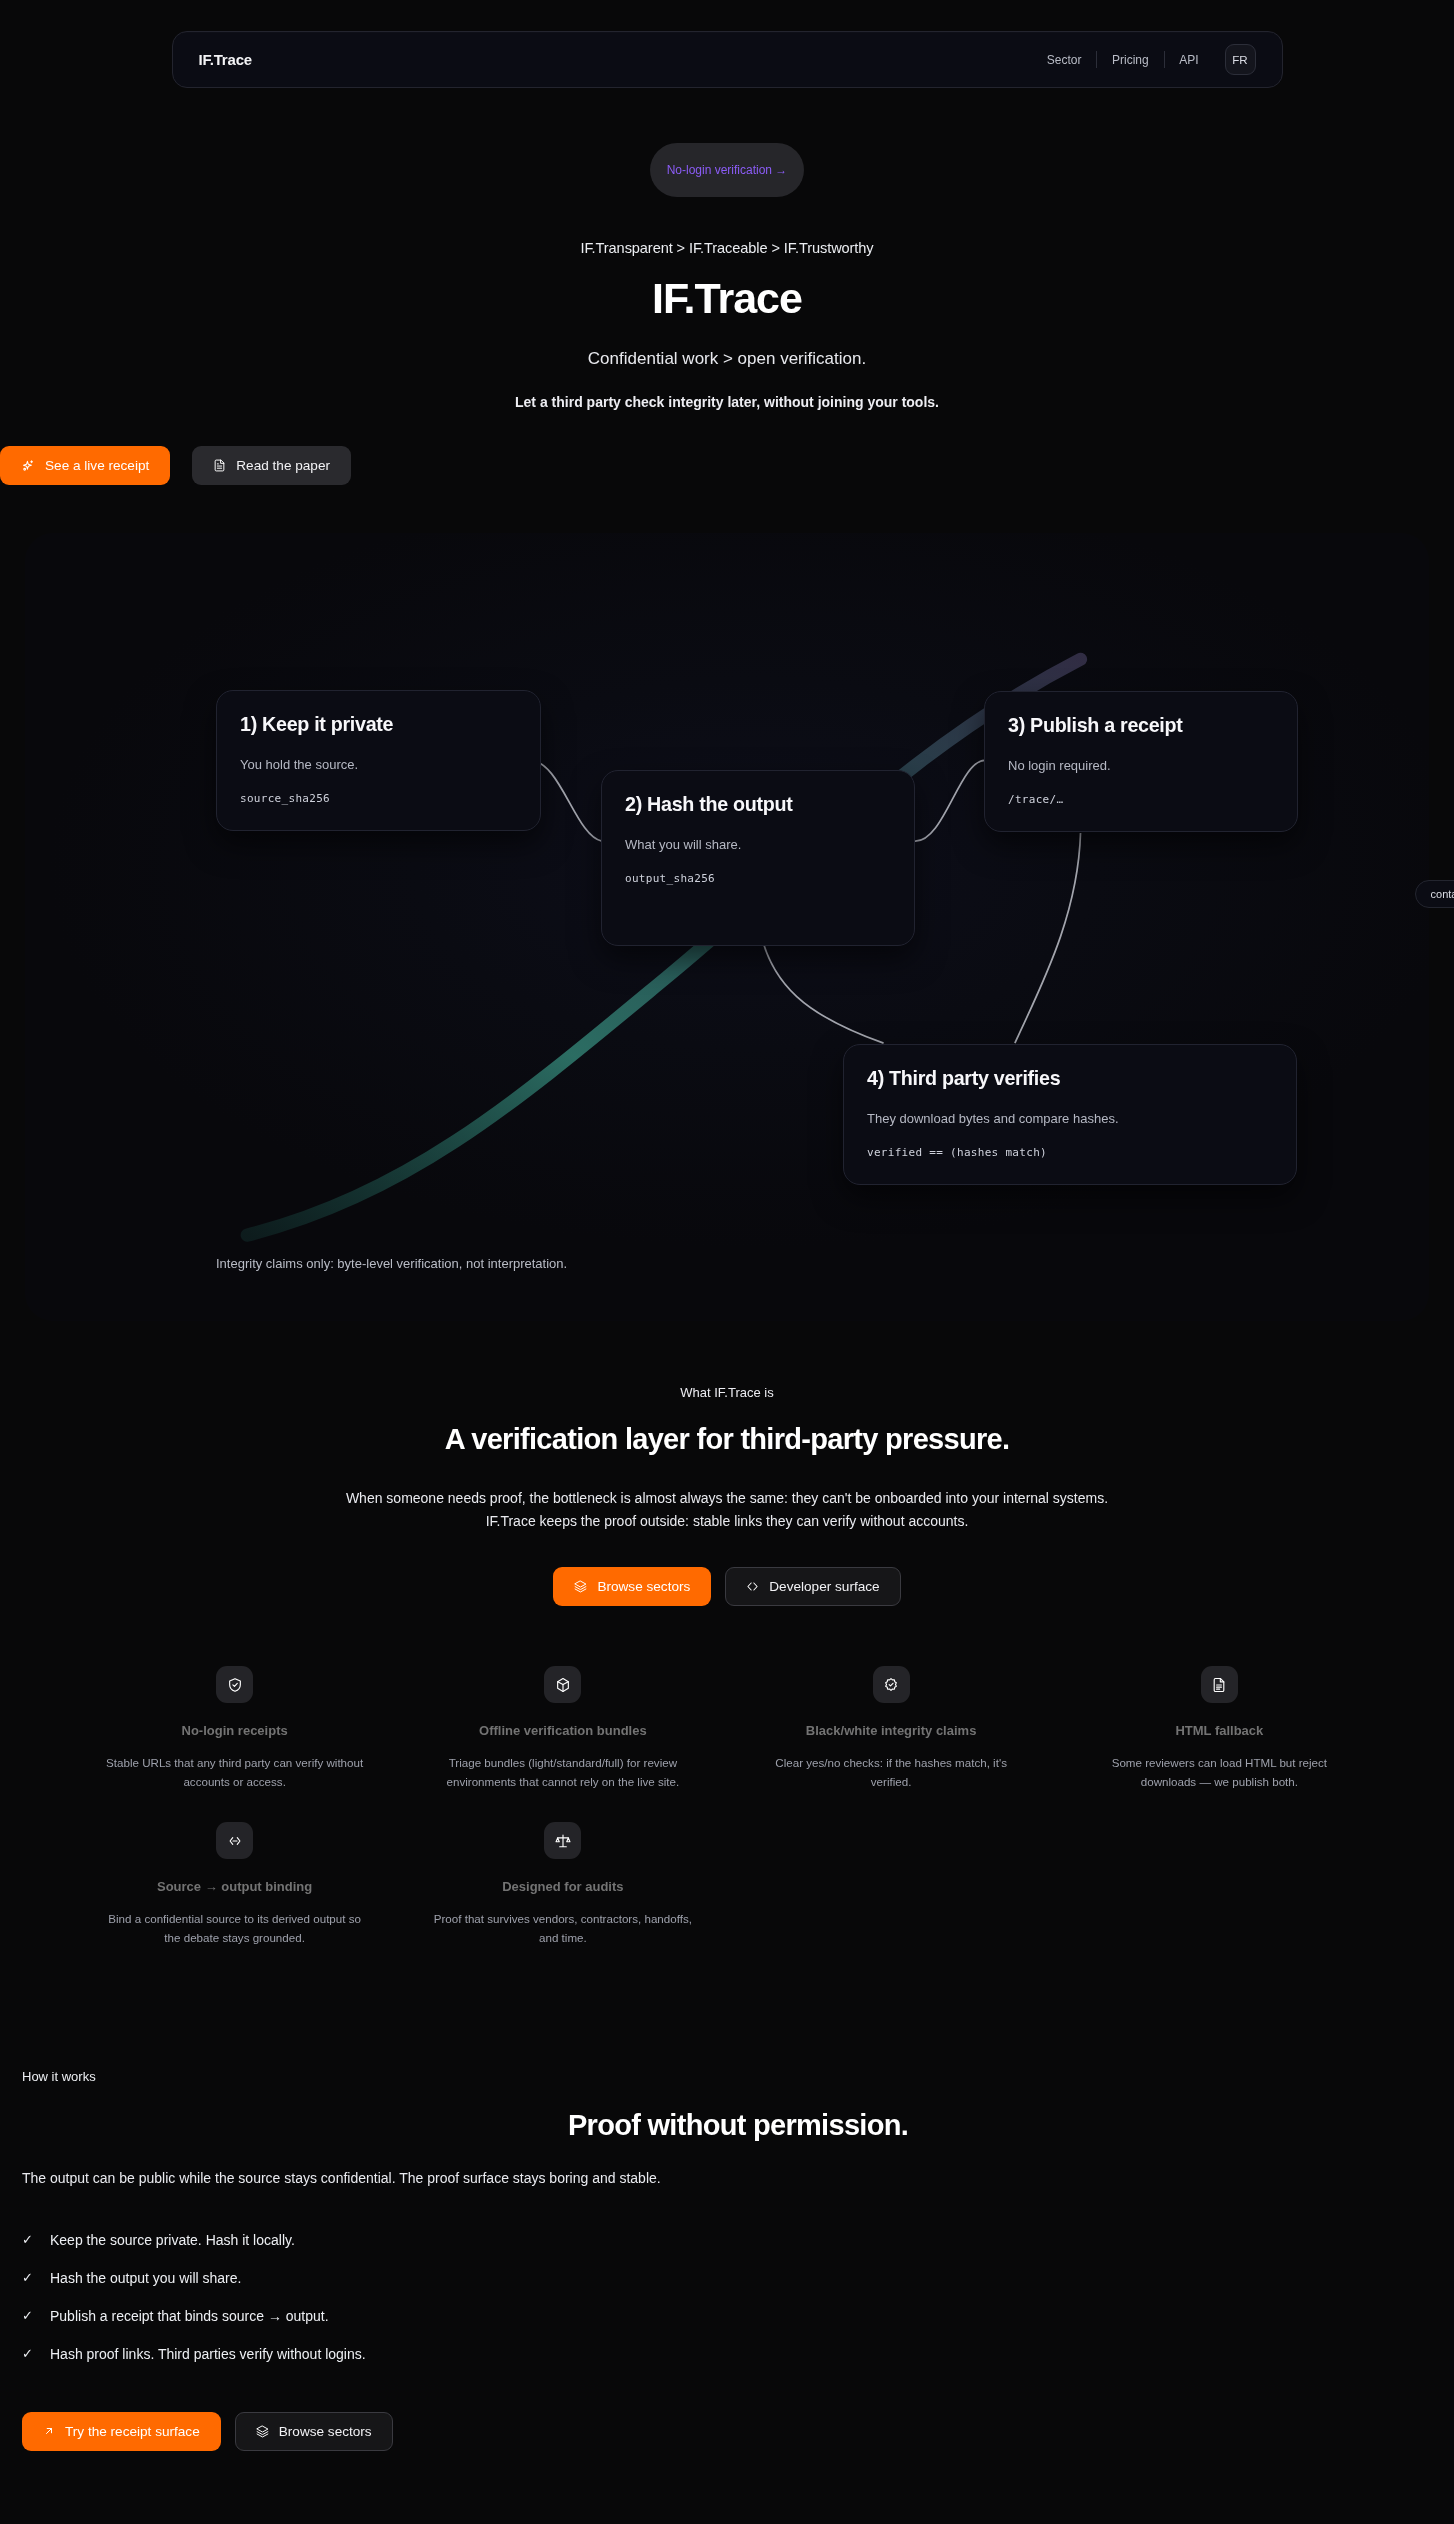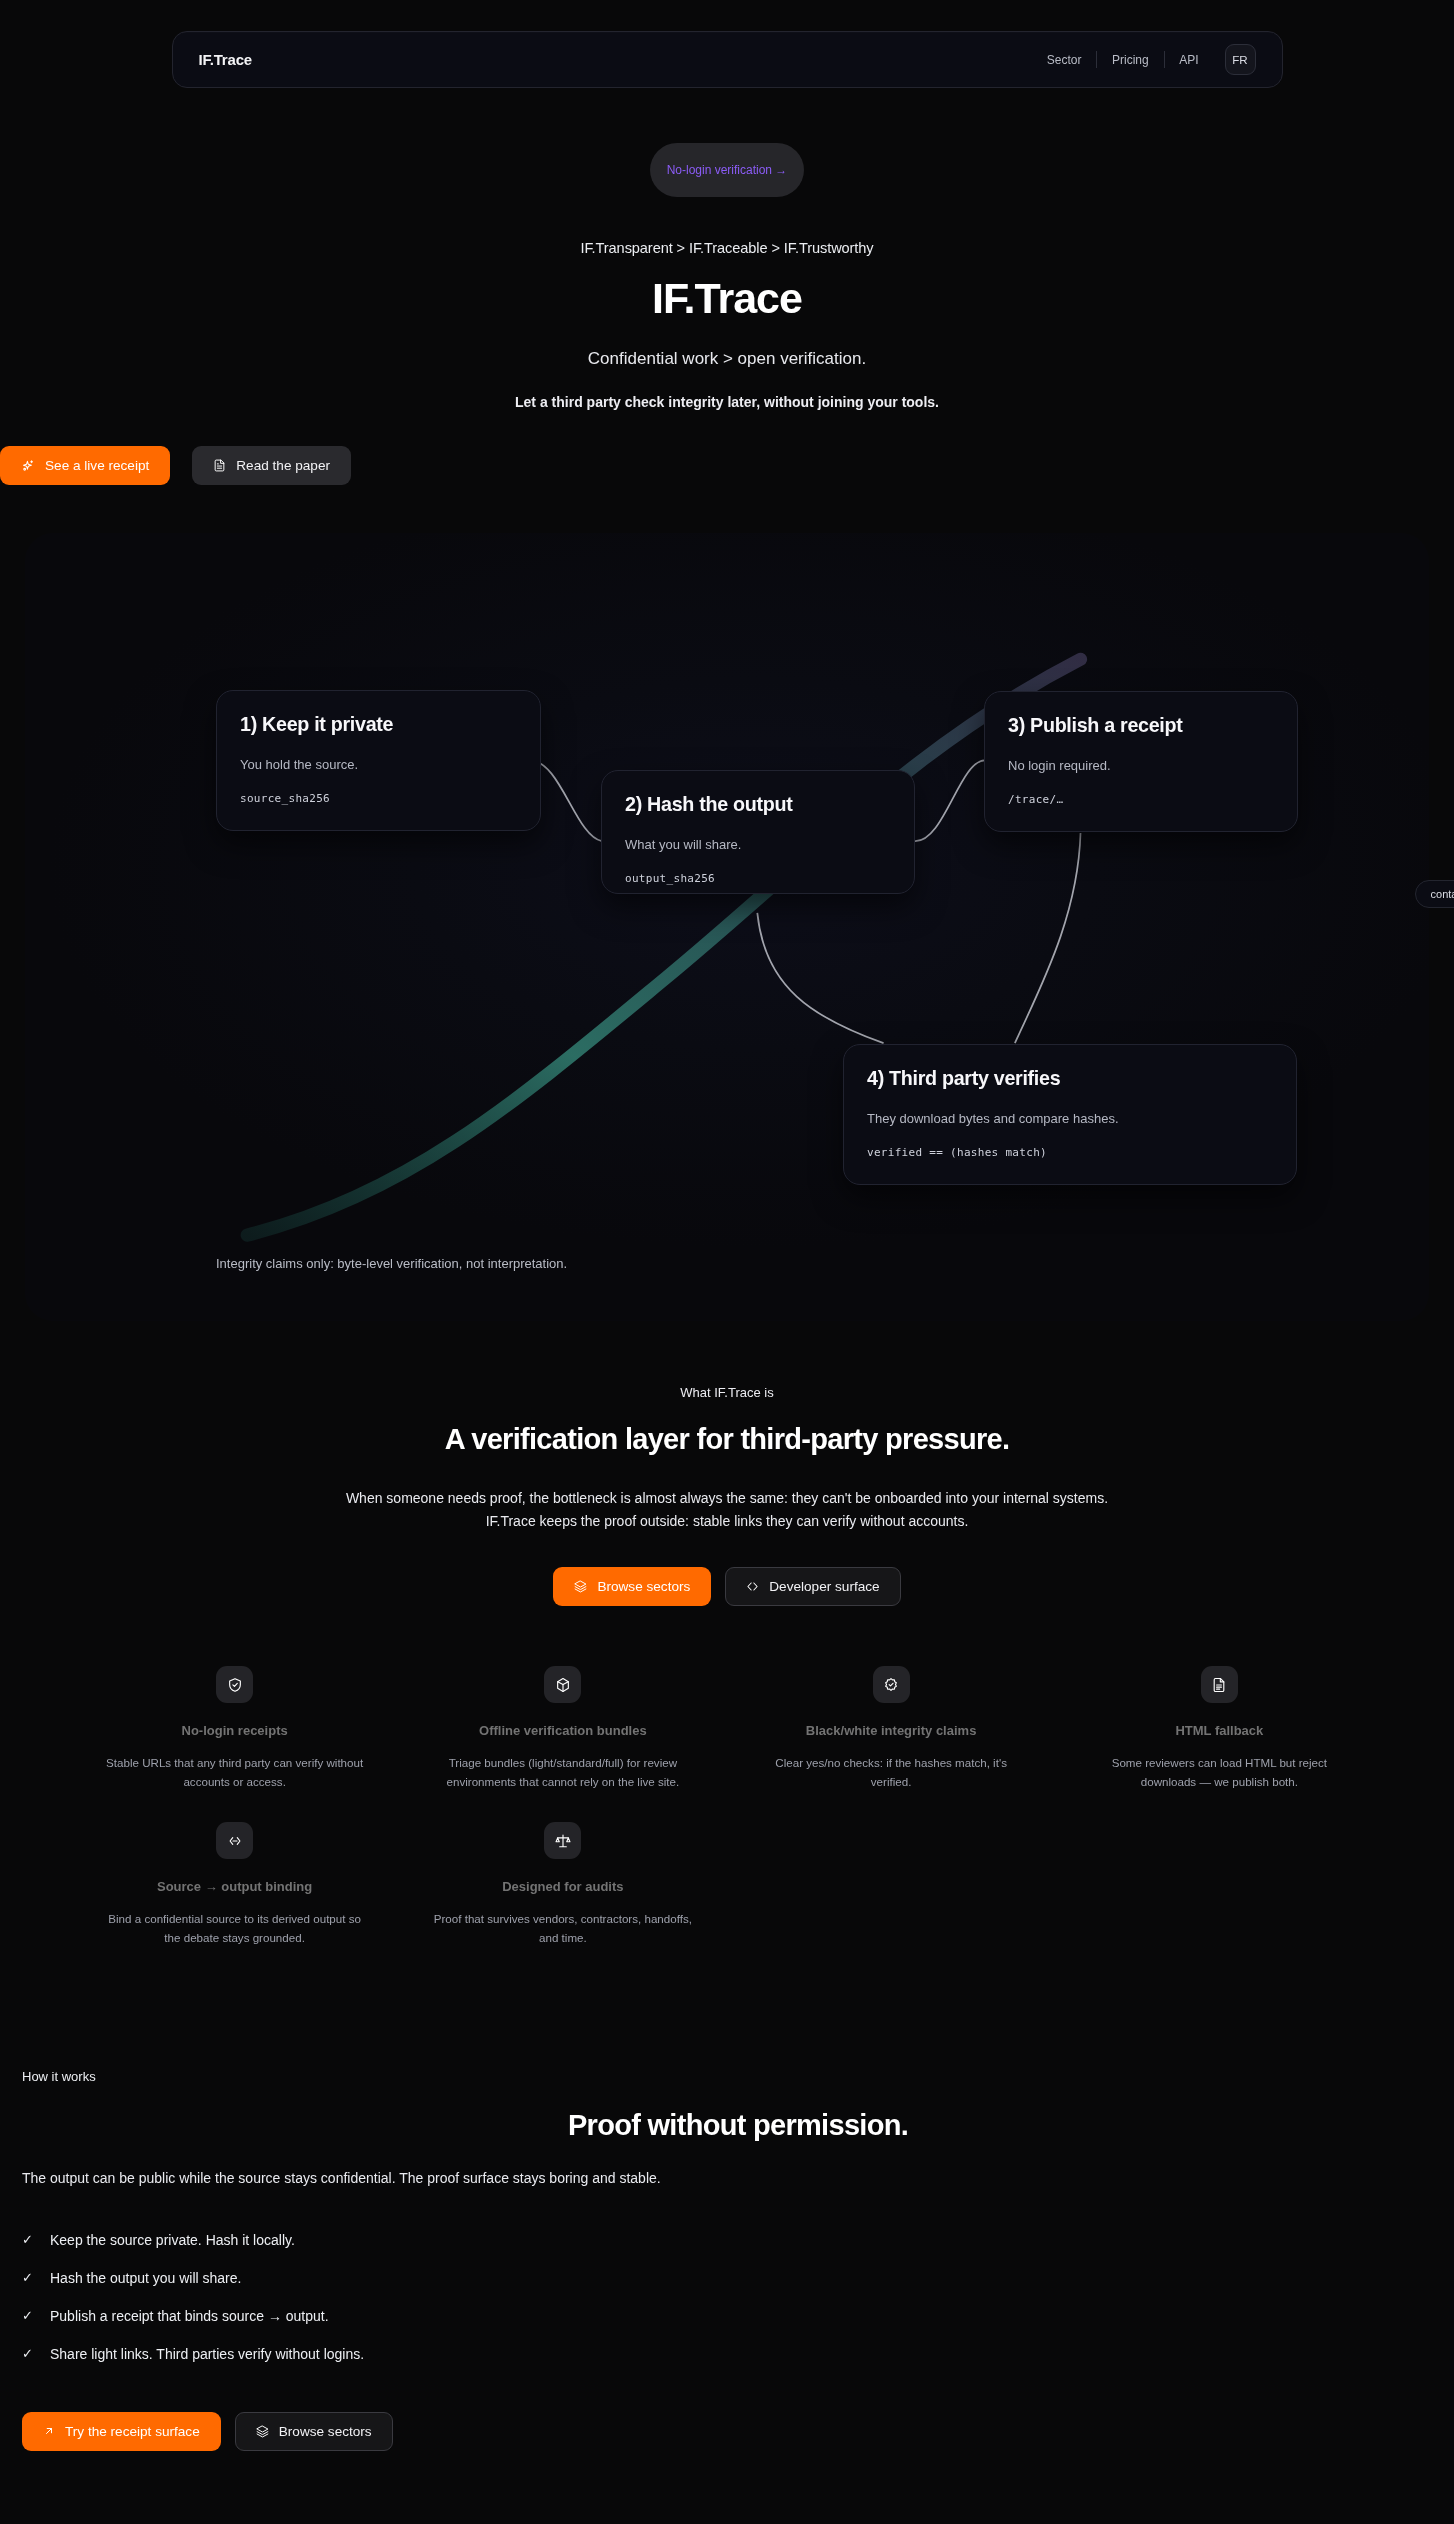--- a/index.html
+++ b/index.html
@@ -90,21 +90,21 @@
     box-shadow: 0 13px 30px rgba(0,0,0,0.55);
   }
   .node-title { font-size: 19.7px; font-weight: 700; color: #f7f7fa; letter-spacing: -0.3px; white-space: nowrap; }
   .node-desc { margin-top: 21px; font-size: 13px; color: #b6b9c4; font-weight: 400; white-space: nowrap; }
   .node-code {
     margin-top: 20px; font-family: "DejaVu Sans Mono", monospace;
     font-size: 11px; color: #cfd2dc; letter-spacing: 0.3px; white-space: nowrap;
   }
 
   .n1 { left: 191px; top: 157px; width: 325px; height: 141px; }
-  .n2 { left: 576px; top: 237px; width: 314px; height: 124px; }
+  .n2 { left: 576px; top: 237px; width: 314px; height: 176px; }
   .n3 { left: 959px; top: 158px; width: 314px; height: 141px; }
   .n4 { left: 818px; top: 511px; width: 454px; height: 141px; }
 
   .diagram-note {
     position: absolute; left: 191px; bottom: 50px;
     font-size: 13px; color: #b9bcc6; font-weight: 400;
   }
   .contact-chip {
     position: absolute; right: -53px; top: 347px;
     background: #0b0c14; border: 0.5px solid #23252f; color: #dcdee6;
@@ -355,21 +355,21 @@
     <div class="check-row">
       <span class="check-mark">✓</span>
       <span>Hash the output you will share.</span>
     </div>
     <div class="check-row">
       <span class="check-mark">✓</span>
       <span>Publish a receipt that binds source → output.</span>
     </div>
     <div class="check-row">
       <span class="check-mark">✓</span>
-      <span>Share light links. Third parties verify without logins.</span>
+      <span>Hash proof links. Third parties verify without logins.</span>
     </div>
   </div>
 
   <div class="how-cta">
     <div class="btn btn-primary">
       <span>
         <svg width="12" height="12" viewBox="0 0 24 24" fill="none" stroke="#fff" stroke-width="2" stroke-linecap="round" stroke-linejoin="round">
           <path d="M7 17 L17 7"></path>
           <path d="M8.4 7 H17 V15.6"></path>
         </svg>

